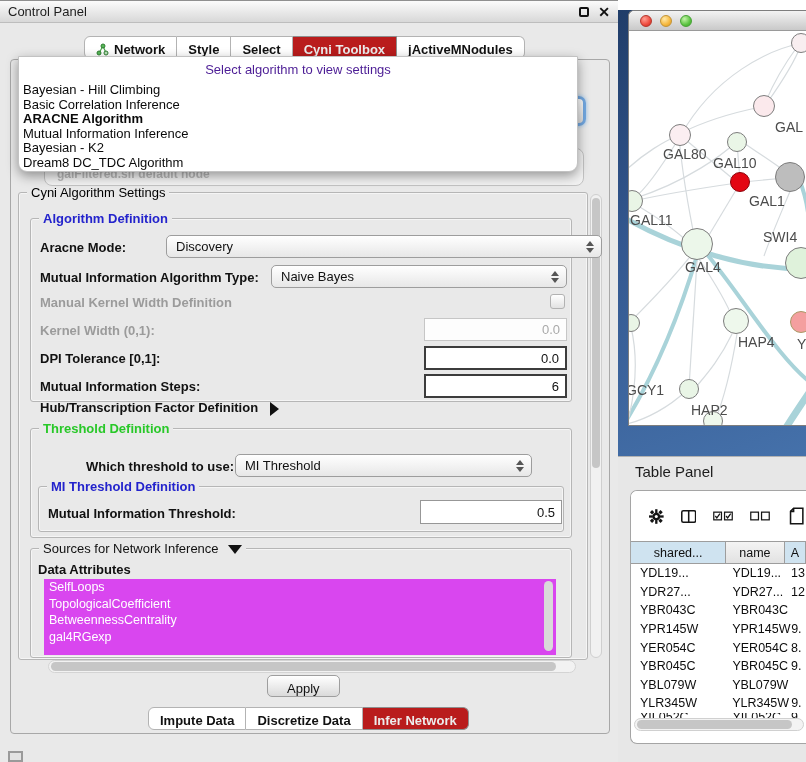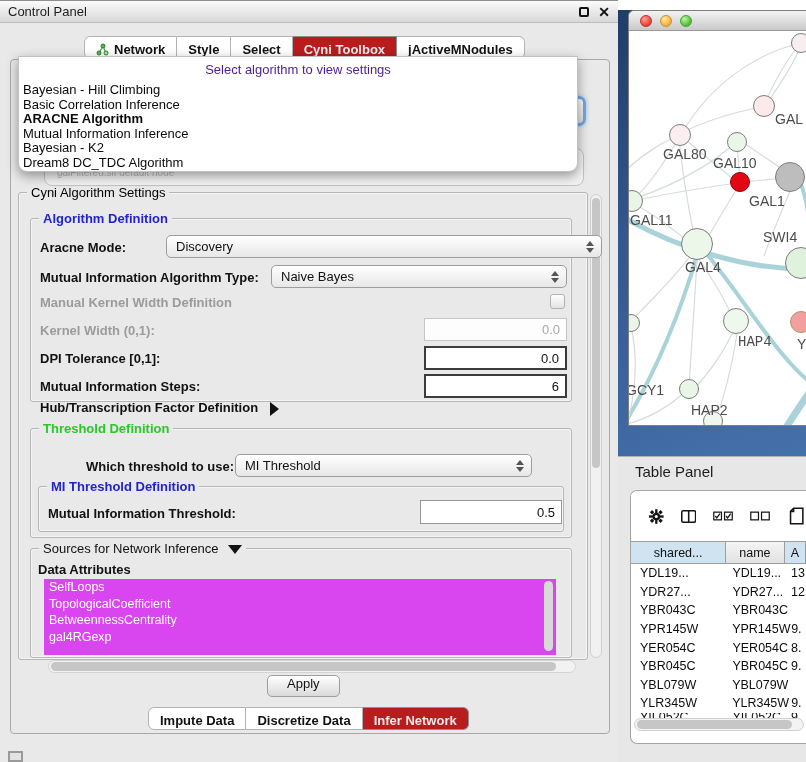--- a/index.html
+++ b/index.html
@@ -27,21 +27,21 @@
     border-radius:4px; background:#e9e9e9; }
 
   
   .popup { left:18px; top:56px; width:560px; height:116px; background:#fff; z-index:40;
     border:1px solid #c2c2c2; border-radius:0 0 9px 9px; box-shadow:0 4px 12px rgba(0,0,0,.38); }
   .popup .placeholder { text-align:center; color:#4c1d95; font-size:13px; padding-top:5px; height:26px; }
   .popup .item { font-size:13px; color:#0a0a0a; padding:0 4px; height:14.6px; line-height:14.6px; }
   .popup .item.hl { font-weight:bold; }
   .bg-combo { left:44px; top:148px; width:540px; height:38px; border:1px solid #c3c3c3; border-radius:8px;
     background:#f2f2f2; z-index:10; }
-  .bg-combo span { position:absolute; left:12px; top:18px; font-size:10px; color:#b9b9b9; }
+  .bg-combo span { position:absolute; left:12px; top:18px; font-size:12px; color:#b9b9b9;font-weight:bold; }
   .focus-combo-btn { left:560px; top:96px; width:26px; height:30px; border:3px solid #72a7e0; border-radius:7px;
     background:linear-gradient(#fdfdfd,#dcdcdc); z-index:10; box-shadow:0 0 4px #8fc0ef; }
 
   
   .group { border:1px solid #b6b6b6; border-radius:3px; box-shadow:inset 0 0 0 1px rgba(255,255,255,.55); }
   .group-title { position:absolute; top:-8px; left:8px; background:#e9e9e9; padding:0 4px; font-size:13px; }
   .t-blue { color:#2323cc; font-weight:bold; }
   .t-green { color:#28c828; font-weight:bold; }
 
   .lbl { font-size:13px; font-weight:bold; color:#111; white-space:nowrap; }
@@ -64,21 +64,21 @@
   .tri-right { display:inline-block; width:0; height:0; border-top:7px solid transparent; border-bottom:7px solid transparent; border-left:9px solid #111; vertical-align:middle; }
   .tri-down  { display:inline-block; width:0; height:0; border-left:7px solid transparent; border-right:7px solid transparent; border-top:9px solid #111; vertical-align:middle; }
 
   .attr-list { background:#d946ef; }
   .attr-item { color:#fff; font-size:12.5px; height:16.6px; line-height:16.6px; padding-left:5px; white-space:nowrap; }
 
   .sb-v-track { background:#f1f1f1; border:1px solid #cfcfcf; border-radius:7px; }
   .sb-thumb { background:#c6c6c6; border-radius:6px; }
 
   .apply-btn { height:22px; padding:0 19px; font-size:13px; color:#111; border:1px solid #9e9e9e;
-    border-radius:5px; background:linear-gradient(#ffffff,#dadada); display:flex; align-items:flex-start; }
+    border-radius:5px; background:linear-gradient(#ffffff,#dadada); display:flex; align-items:flex-end; }
 
   .btabs { left:148px; top:707px; height:23px; display:flex; }
 
   
   .right-white-strip { left:618px; top:0; width:188px; height:10px; background:#fff; }
   .desktop { left:618px; top:10px; width:188px; height:446px;
     background:linear-gradient(160deg,#203d69 0%, #33578f 45%, #4571aa 100%); }
   .net-window { left:628px; top:10px; width:178px; height:416px; border:1px solid #7e7e7e; border-right:none;
     border-radius:6px 0 0 0; background:#fff; overflow:hidden; }
   .net-titlebar { height:20px; background:linear-gradient(#f3f3f3,#c9c9c9); border-bottom:1px solid #9a9a9a;
@@ -317,29 +317,29 @@
       <div class="node" style="left:146px; top:131px;width:30px; height:30px; background:#bdbdbd;"></div>
       <div class="node" style="left:-8px;  top:159px;width:22px; height:22px; background:#e9f5e6;"></div>
       <div class="node" style="left:52px;  top:197px;width:32px; height:32px; background:#ecf7ea;"></div>
       <div class="node" style="left:156px; top:216px;width:32px; height:32px; background:#dff2db;"></div>
       <div class="node" style="left:-7px;  top:283px;width:18px; height:18px; background:#e9f5e6;"></div>
       <div class="node" style="left:94px;  top:277px;width:26px; height:26px; background:#eef8ec;"></div>
       <div class="node" style="left:161px; top:280px;width:22px; height:22px; background:#f49f9f; border-color:#a96;"></div>
       <div class="node" style="left:50px;  top:348px;width:20px; height:20px; background:#e9f5e6;"></div>
       <div class="node" style="left:74px;  top:380px;width:20px; height:20px; background:#eef8ec;"></div>
       
-      <div class="node-label" style="left:146px; top:80px;text-align:right;">GAL</div>
+      <div class="node-label" style="left:146px; top:88px;text-align:right;">GAL</div>
       <div class="node-label" style="left:34px;  top:115px;">GAL80</div>
       <div class="node-label" style="left:84px;  top:124px;">GAL10</div>
       <div class="node-label" style="left:120px; top:162px;">GAL1</div>
       <div class="node-label" style="left:1px;   top:181px;">GAL11</div>
       <div class="node-label" style="left:134px; top:198px;">SWI4</div>
       <div class="node-label" style="left:56px;  top:228px;">GAL4</div>
       <div class="node-label" style="left:-3px;  top:307px;margin-top:44px;">GCY1</div>
-      <div class="node-label" style="left:109px; top:303px;font-family:Liberation Mono, monospace;">HAP4</div>
+      <div class="node-label" style="left:109px; top:303px;">HAP4</div>
       <div class="node-label" style="left:168px; top:305px;">Y</div>
       <div class="node-label" style="left:62px;  top:371px;">HAP2</div>
     </div>
   </div>
 
   <div class="abs tp-region"></div>
   <div class="abs tp-title">Table Panel</div>
 
   <div class="abs tp-window">
     <div class="tp-toolbar">

